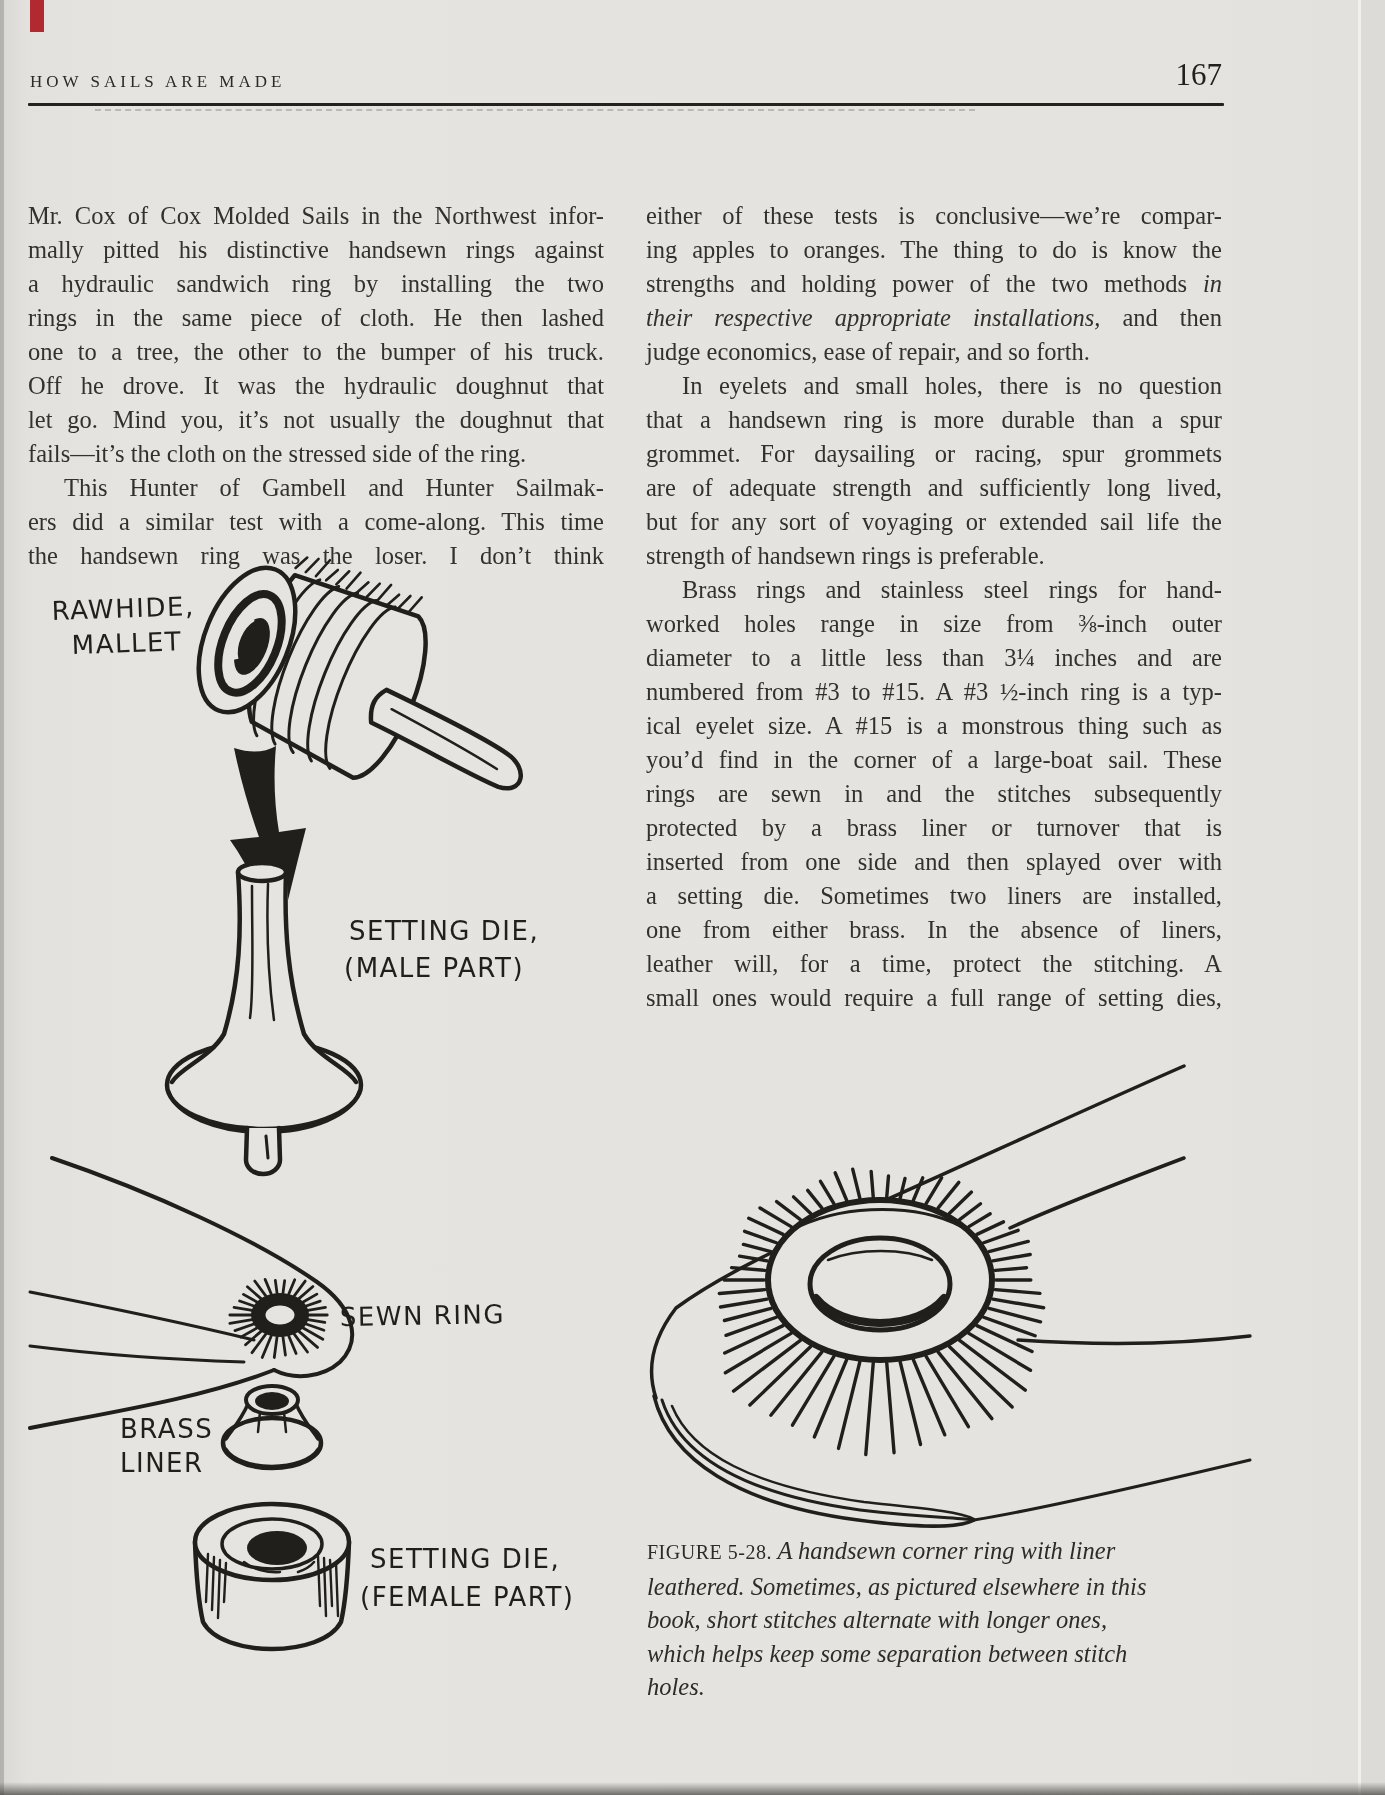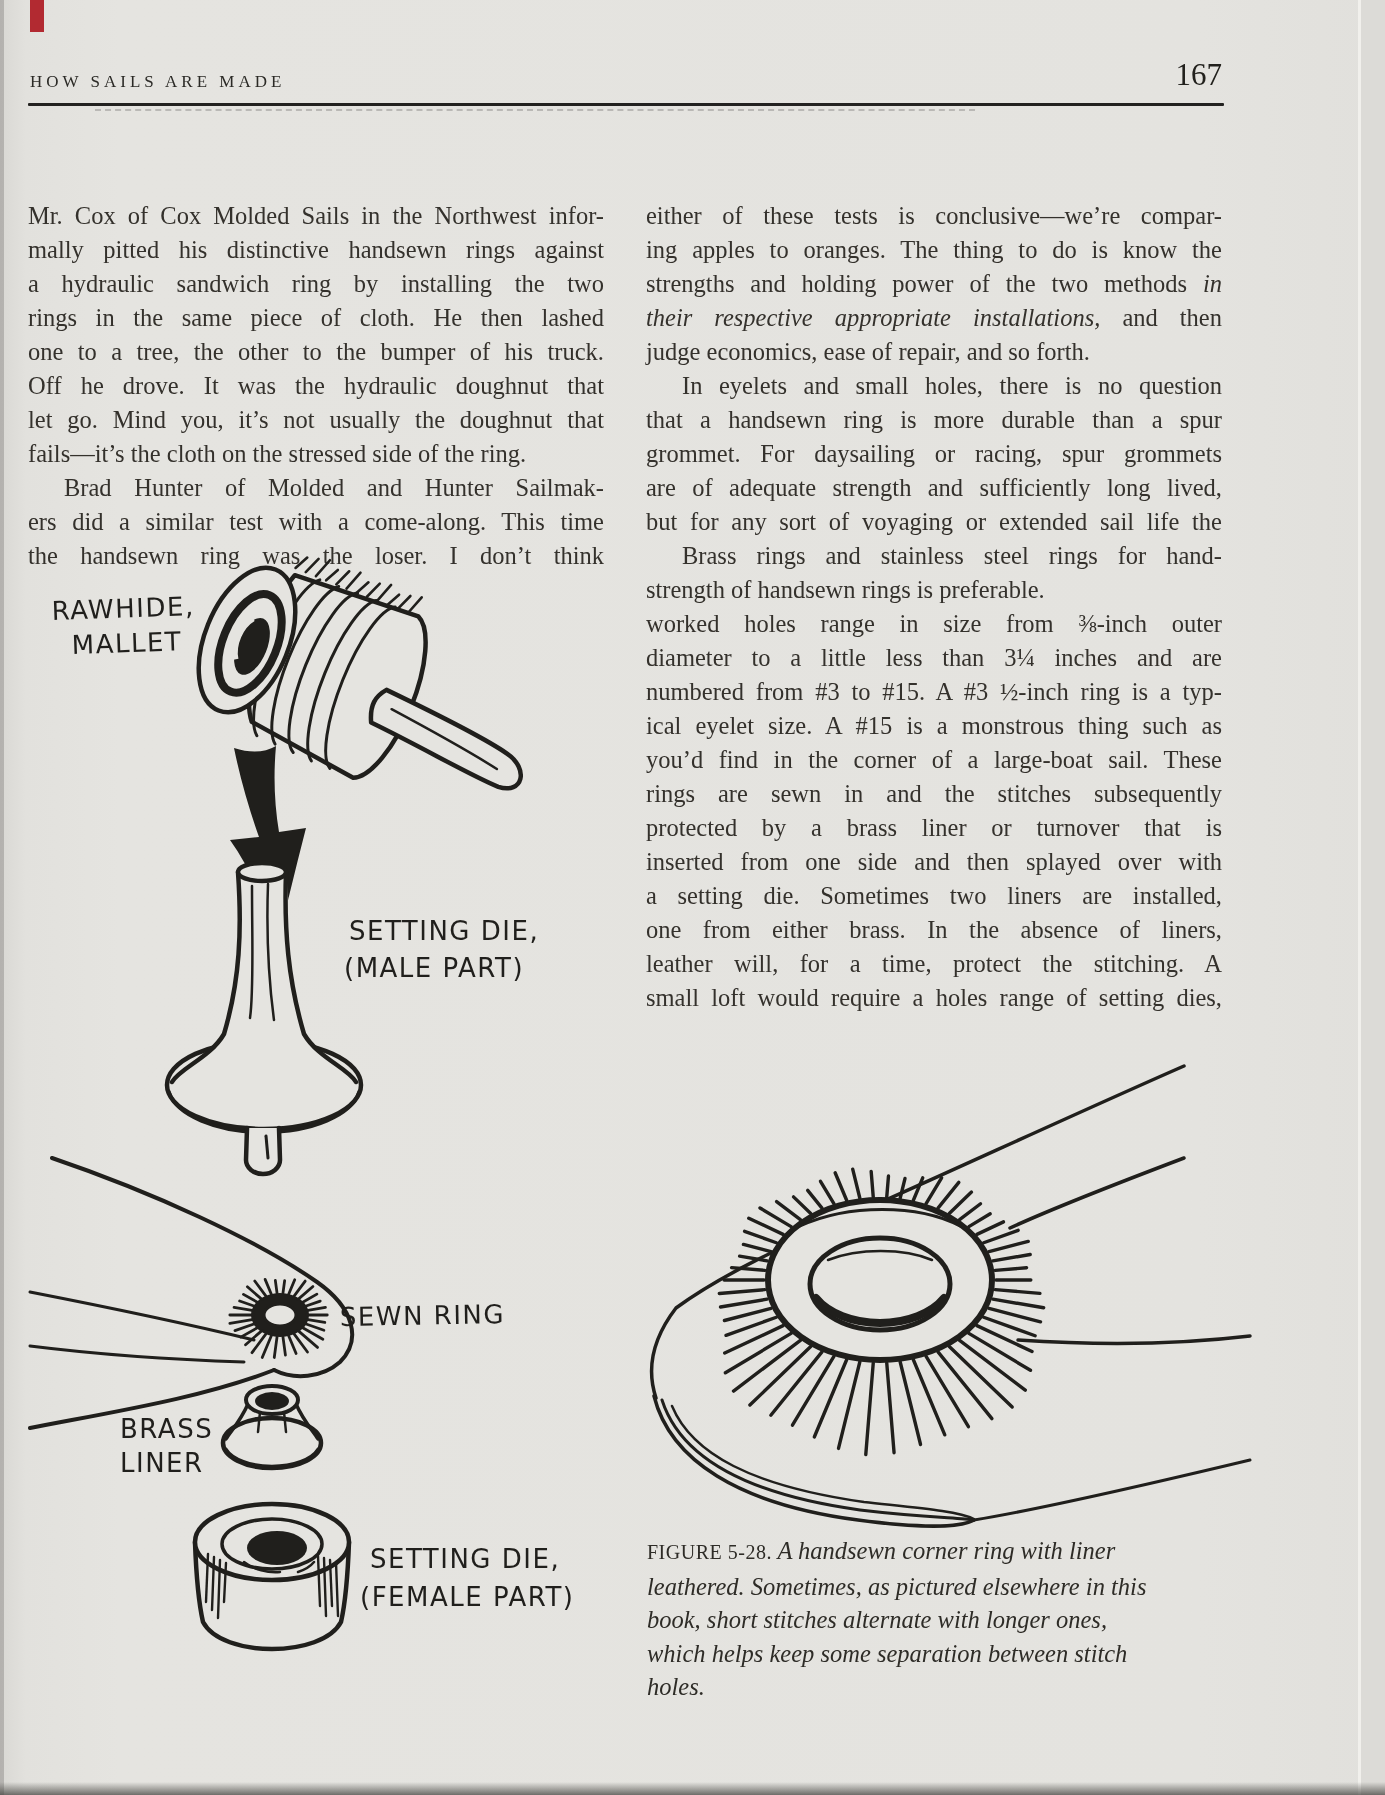--- a/index.html
+++ b/index.html
@@ -55,49 +55,49 @@
 
   <div class="abs col" id="col-left">
       <div class="line jl">Mr. Cox of Cox Molded Sails in the Northwest infor-</div>
       <div class="line jl">mally pitted his distinctive handsewn rings against</div>
       <div class="line jl">a hydraulic sandwich ring by installing the two</div>
       <div class="line jl">rings in the same piece of cloth. He then lashed</div>
       <div class="line jl">one to a tree, the other to the bumper of his truck.</div>
       <div class="line jl">Off he drove. It was the hydraulic doughnut that</div>
       <div class="line jl">let go. Mind you, it’s not usually the doughnut that</div>
       <div class="line">fails—it’s the cloth on the stressed side of the ring.</div>
-      <div class="line jl ind">Brad Hunter of Molded and Hunter Sailmak-</div>
+      <div class="line jl ind">This Hunter of Gambell and Hunter Sailmak-</div>
       <div class="line jl">ers did a similar test with a come-along. This time</div>
       <div class="line jl">the handsewn ring was the loser. I don’t think</div>
     </div>
   <div class="abs col" id="col-right">
       <div class="line jl">either of these tests is conclusive—we’re compar-</div>
       <div class="line jl">ing apples to oranges. The thing to do is know the</div>
       <div class="line jl">strengths and holding power of the two methods <em>in</em></div>
       <div class="line jl"><em>their respective appropriate installations,</em> and then</div>
       <div class="line">judge economics, ease of repair, and so forth.</div>
       <div class="line jl ind">In eyelets and small holes, there is no question</div>
       <div class="line jl">that a handsewn ring is more durable than a spur</div>
       <div class="line jl">grommet. For daysailing or racing, spur grommets</div>
       <div class="line jl">are of adequate strength and sufficiently long lived,</div>
       <div class="line jl">but for any sort of voyaging or extended sail life the</div>
+      <div class="line">strength of handsewn rings is preferable.</div>
       <div class="line jl ind">Brass rings and stainless steel rings for hand-</div>
-      <div class="line">strength of handsewn rings is preferable.</div>
       <div class="line jl">worked holes range in size from ⅜-inch outer</div>
       <div class="line jl">diameter to a little less than 3¼ inches and are</div>
       <div class="line jl">numbered from #3 to #15. A #3 ½-inch ring is a typ-</div>
       <div class="line jl">ical eyelet size. A #15 is a monstrous thing such as</div>
       <div class="line jl">you’d find in the corner of a large-boat sail. These</div>
       <div class="line jl">rings are sewn in and the stitches subsequently</div>
       <div class="line jl">protected by a brass liner or turnover that is</div>
       <div class="line jl">inserted from one side and then splayed over with</div>
       <div class="line jl">a setting die. Sometimes two liners are installed,</div>
       <div class="line jl">one from either brass. In the absence of liners,</div>
       <div class="line jl">leather will, for a time, protect the stitching. A</div>
-      <div class="line jl">small loft would require a holes range of setting dies,</div>
+      <div class="line jl">small ones would require a full range of setting dies,</div>
     </div>
 
   <svg id="fig27" width="580" height="1140" viewBox="0 0 580 1140">
 
     <g transform="translate(225,100) rotate(22)">
       <path class="paper ink" stroke-width="4.5" d="M20,-78 L150,-86 A32,88 0 0 1 150,88 L35,74 C10,45 8,-45 20,-78 Z"></path>
       <path class="ink" stroke-width="3" d="M45,-83 A25,86 0 0 0 45,85"></path>
       <path class="ink" stroke-width="3" d="M65,-84 A25,87 0 0 0 65,86"></path>
       <path class="ink" stroke-width="3" d="M85,-85 A25,87 0 0 0 85,87"></path>
       <path class="ink" stroke-width="3" d="M105,-85 A25,88 0 0 0 105,88"></path>

